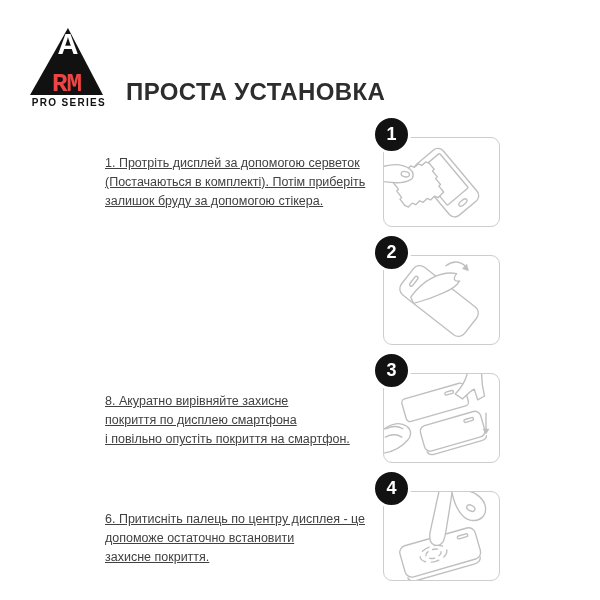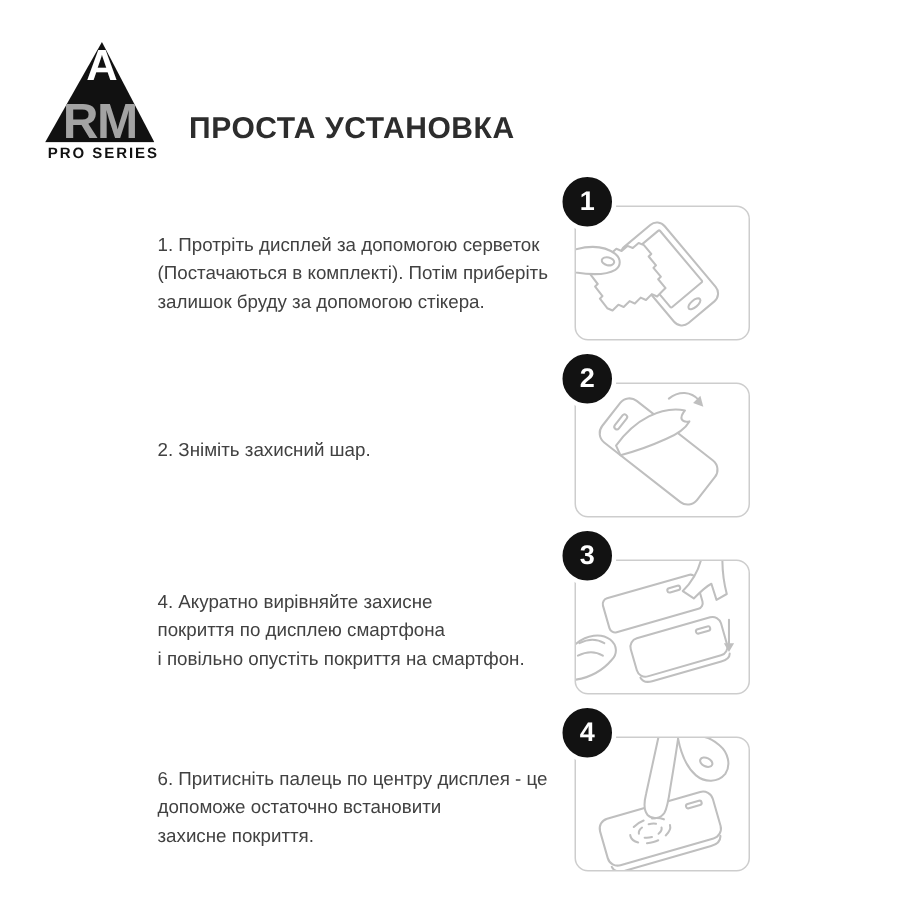--- a/index.html
+++ b/index.html
@@ -13,41 +13,43 @@
     position:absolute; left:30px; top:28px; width:73px; height:67px;
     background:#111111;
     clip-path:polygon(52% 0, 0 100%, 100% 100%);
   }
   .logo-a {
     position:absolute; left:52%; top:2px; transform:translateX(-50%);
     font-size:29px; font-weight:700; color:#ffffff; line-height:1;
   }
   .logo-rm {
     position:absolute; left:50%; bottom:-2px; transform:translateX(-50%);
-    font-size:33px; font-weight:700; color:#a3a3a3; line-height:1;
+    font-size:26px; font-weight:700; color:#ef4444; line-height:1;
     letter-spacing:-1px;
+    font-family:Liberation Mono, monospace;
   }
   .logo-sub {
     position:absolute; left:28px; top:97px; width:78px; text-align:right;
     font-size:10px; font-weight:700; letter-spacing:1.3px; color:#111111;
     white-space:nowrap;
   }
 
   
   .title {
     position:absolute; left:126px; top:62px;
-    font-size:20px; font-weight:700; letter-spacing:0.4px; color:#2d2d2d;
+    font-size:24px; font-weight:700; letter-spacing:0.4px; color:#2d2d2d;
     white-space:nowrap;
   }
 
   
   .step-text {
     position:absolute; left:105px; width:300px; margin:0;
     font-size:12.5px; line-height:19px; color:#414141;
     white-space:pre-line;
+    text-decoration:underline;
   }
   .t1 { top:154px; } .t2 { top:291px; } .t3 { top:392px; } .t4 { top:510px; }
 
   
   .fig-box {
     position:absolute; left:383px; width:117px; height:90px;
     border:1.5px solid #cdcdcd; border-radius:9px; background:#ffffff;
     box-sizing:border-box;
   }
   .b1 { top:137px; } .b2 { top:255px; } .b3 { top:373px; } .b4 { top:491px; }
@@ -91,35 +93,34 @@
         <rect x="45" y="12" width="37" height="68" rx="7"></rect>
         <rect x="49.5" y="18.5" width="28" height="46" rx="1"></rect>
         <ellipse cx="63.5" cy="72.5" rx="5" ry="2.3"></ellipse>
       </g>
       <path class="wh" d="M8,36 l4,-3.5 l3.6,1.5 l4,-3.5 l3.6,1.5 l4,-3.5 l3.6,1.5 l4,-3.5 l3.6,1.5 l4,-3.5 l3.6,1.5 l5,6 l-1.75,1.75 l5,6 l-1.75,1.75 l5,6 l-1.75,1.75 l5,6 l-1.75,1.75 l-4,4 l-3.6,-1.6 l-4,4 l-3.6,-1.6 l-4,4 l-3.6,-1.6 l-4,4 l-3.6,-1.6 l-4,4 l-3.6,-1.6 l-5,-6.5 l1.75,-1.75 l-5,-6.5 l1.75,-1.75 l-5,-6.5 l1.75,-1.75 l-5,-6.5 l1.75,-1.75 Z"></path>
       <path class="wh" d="M-1,29 C10,26 20,27 26.5,32 C30.5,35.2 30.5,40.5 26.5,42.8 C21,46 11,46.5 -1,44.5 Z"></path>
       <ellipse cx="21.5" cy="37" rx="4.3" ry="2.7" transform="rotate(12 21.5 37)"></ellipse>
     </svg>
   </div>
 
-  <p class="step-text t2">2. Зніміть захисний шар.</p>
   <div class="badge n2">2</div>
   <div class="fig-box b2">
     <svg viewBox="0 0 117 90">
       <g transform="rotate(-52 56 46)">
         <rect x="38" y="5" width="36" height="82" rx="8"></rect>
         <rect x="50" y="11.5" width="12" height="3.5" rx="1.75"></rect>
       </g>
       <path class="wh" d="M27,42 C40,24 58,15 74,18 C70,23 71,26.5 77,25.5 C74,31 68,34.5 61,37.5 C50,42.5 38,46.5 30,48.5 Z"></path>
       <path d="M63,10 C70,4.5 78,5 83.5,11"></path>
       <polygon class="hd" points="86.5,15.5 79.5,13 84.5,8"></polygon>
     </svg>
   </div>
 
-  <p class="step-text t3">4. Акуратно вирівняйте захисне
+  <p class="step-text t3">8. Акуратно вирівняйте захисне
 покриття по дисплею смартфона
 і повільно опустіть покриття на смартфон.</p>
   <div class="badge n3">3</div>
   <div class="fig-box b3">
     <svg viewBox="0 0 117 90">
       <g transform="rotate(-16 70 59)">
         <rect x="38" y="45" width="64" height="27" rx="6"></rect>
         <path d="M39,71.5 q1,4.5 7,4.5 l49,0 q6,0 7,-3.5"></path>
         <rect x="84" y="50.5" width="10" height="3" rx="1.5"></rect>
       </g>

